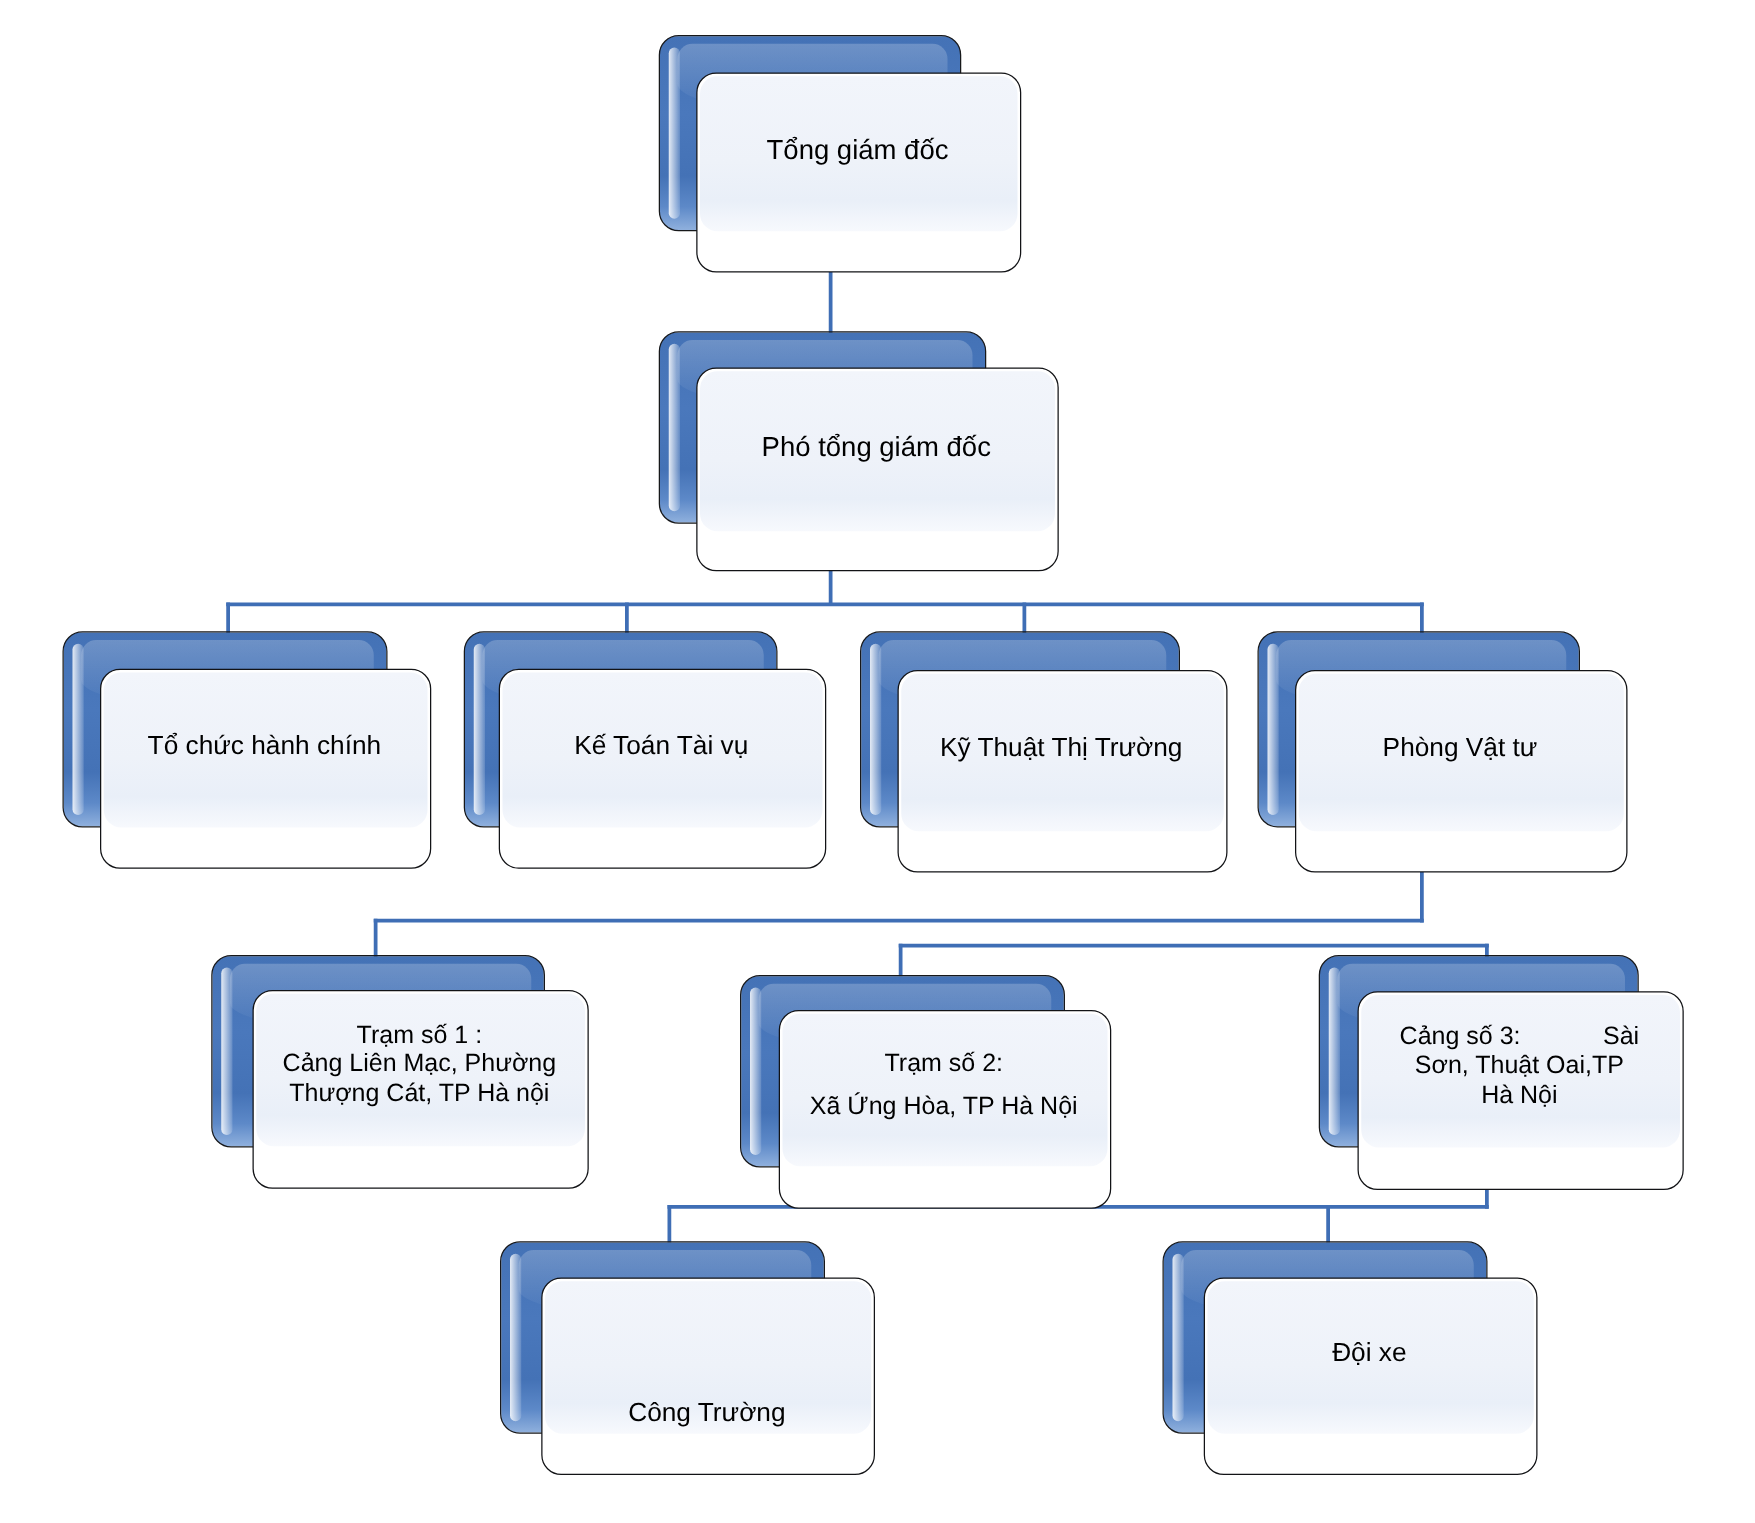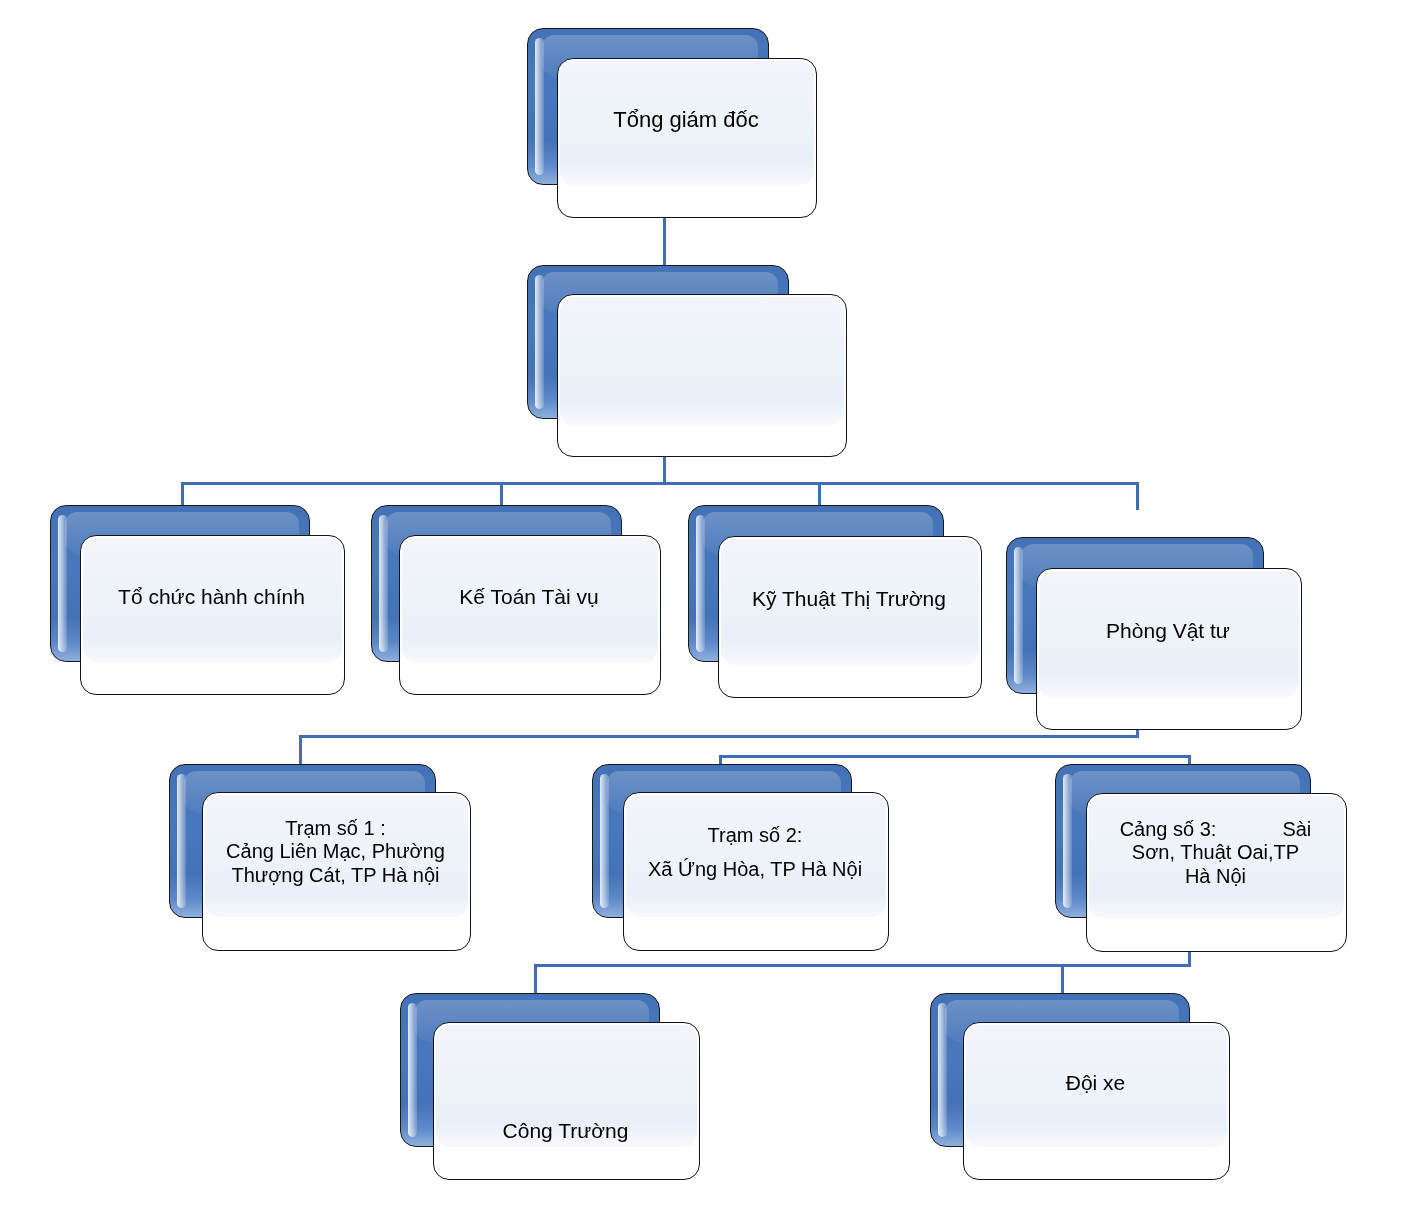--- a/index.html
+++ b/index.html
@@ -115,20 +115,23 @@
     <div class="label" style="left:30px;top:30px;width:258px;height:124px;font-size:22px;">
       <span class="ttl">Tổng giám đốc</span>
     </div>
   </div>
 
   <div class="node" style="left:527px;top:265px;width:320px;height:195px;">
     <div class="back" style="width:260px;height:152px;"></div>
     <div class="front" style="left:30px;top:29px;width:288px;height:161px;">
         <div class="panel" style="height:128px;"></div>
     </div>
+    <div class="label" style="left:30px;top:29px;width:288px;height:128px;font-size:22px;">
+      <span class="ttl">Phó tổng giám đốc</span>
+    </div>
   </div>
 
   <div class="node" style="left:50px;top:505px;width:273px;height:190px;">
     <div class="back" style="width:258px;height:155px;"></div>
     <div class="front" style="left:30px;top:30px;width:263px;height:158px;">
       <div class="panel" style="height:124px;"></div>
     </div>
     <div class="label" style="left:30px;top:30px;width:263px;height:124px;font-size:21px;">
       <span class="ttl">Tổ chức hành chính</span>
     </div>
@@ -147,42 +150,42 @@
   <div class="node" style="left:688px;top:505px;width:295px;height:192px;">
     <div class="back" style="width:254px;height:155px;"></div>
     <div class="front" style="left:30px;top:31px;width:262px;height:160px;">
       <div class="panel" style="height:126px;"></div>
     </div>
     <div class="label" style="left:30px;top:31px;width:262px;height:126px;font-size:21px;">
       <span class="ttl">Kỹ Thuật Thị Trường</span>
     </div>
   </div>
 
-  <div class="node" style="left:1006px;top:505px;width:296px;height:192px;margin-top:32px;">
+  <div class="node" style="left:1006px;top:505px;width:296px;height:192px;">
     <div class="back" style="width:256px;height:155px;"></div>
     <div class="front" style="left:30px;top:31px;width:264px;height:160px;">
       <div class="panel" style="height:126px;"></div>
     </div>
     <div class="label" style="left:30px;top:31px;width:264px;height:126px;font-size:21px;">
       <span class="ttl">Phòng Vật tư</span>
     </div>
   </div>
 
   <div class="node" style="left:169px;top:764px;width:300px;height:185px;">
     <div class="back" style="width:265px;height:152px;"></div>
     <div class="front" style="left:33px;top:28px;width:267px;height:157px;">
       <div class="panel" style="height:122px;"></div>
     </div>
     <div class="label" style="left:33px;top:24px;width:267px;height:128px;font-size:20px;">
       <span class="ttl">Trạm số 1 :</span>
       <span class="sub">Cảng Liên Mạc, Phường Thượng Cát, TP Hà nội</span>
     </div>
   </div>
 
-  <div class="node" style="left:592px;top:764px;width:295px;height:185px;">
+  <div class="node" style="left:592px;top:780px;width:295px;height:185px;">
     <div class="back" style="width:258px;height:152px;"></div>
     <div class="front" style="left:31px;top:28px;width:264px;height:157px;">
       <div class="panel" style="height:122px;"></div>
     </div>
     <div class="label" style="left:31px;top:26px;width:264px;height:126px;font-size:20px;">
       <span class="ttl" style="margin-bottom:10px;">Trạm số 2:</span>
       <span class="sub">Xã Ứng Hòa, TP Hà Nội</span>
     </div>
   </div>
 

